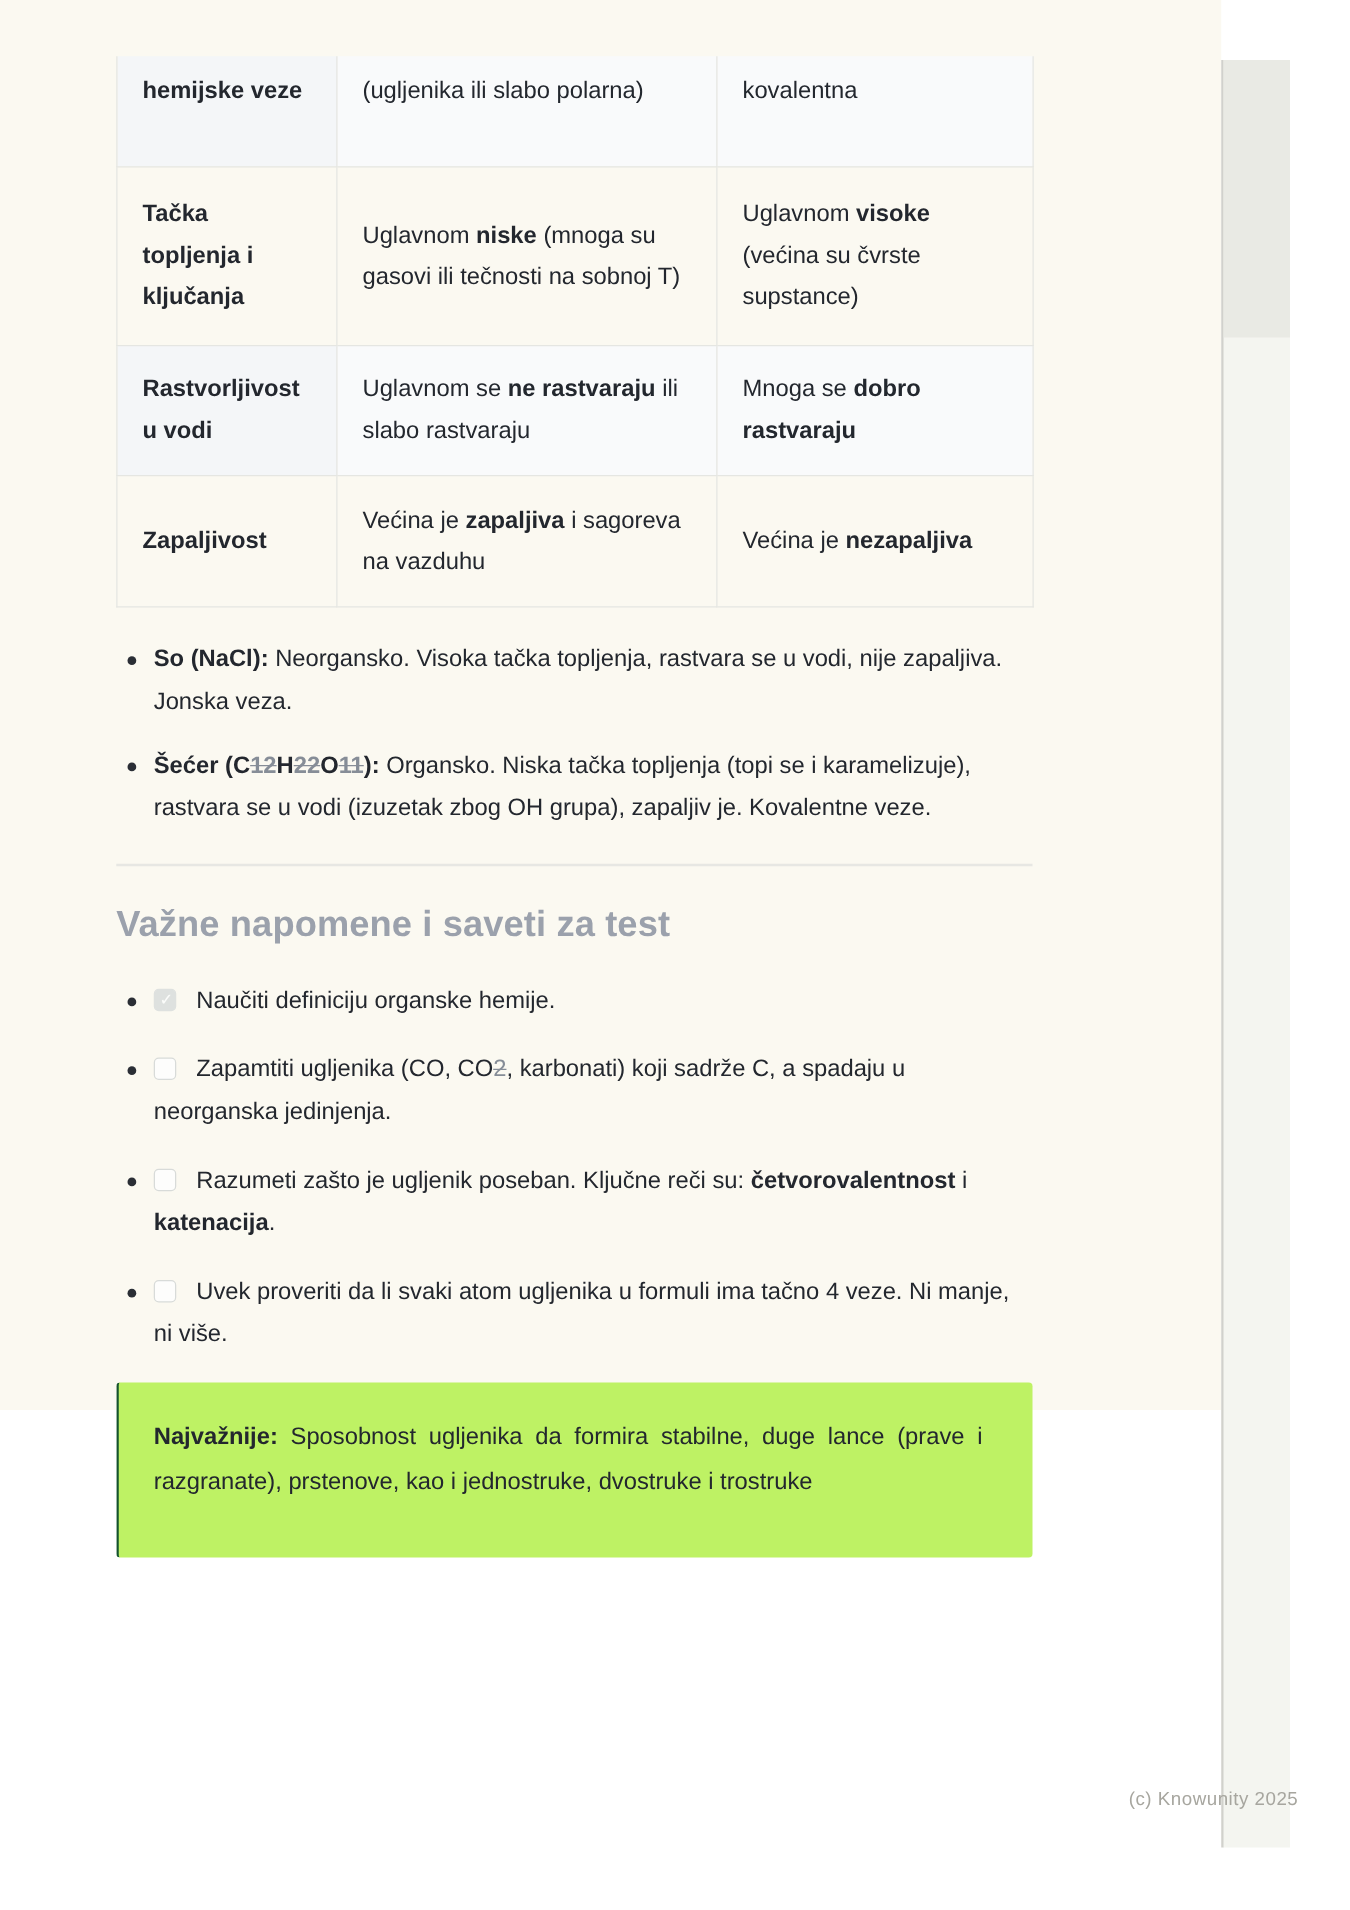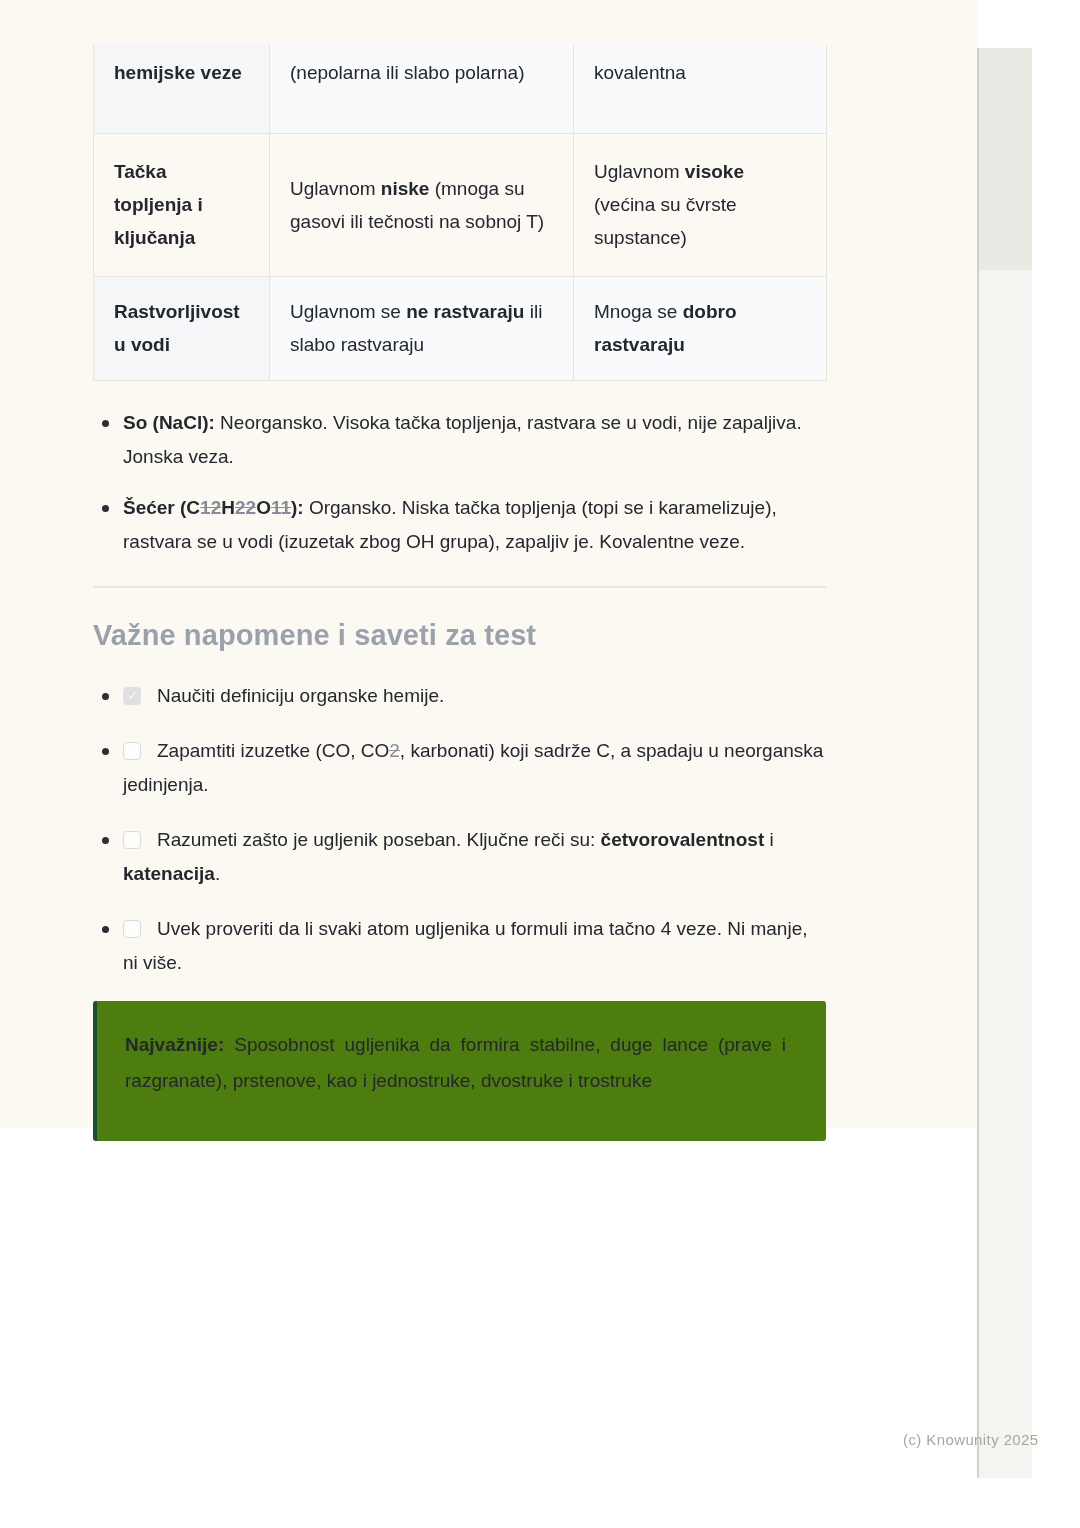--- a/index.html
+++ b/index.html
@@ -37,21 +37,21 @@
   hr.divider { border:none; border-top:2px solid #e7e7e3; margin:27px 0 0; }
 
   h2.notes-h { font-size:29px; font-weight:bold; color:#9ba1ac; margin:31px 0 0; letter-spacing:0.1px; }
 
   ul.checklist { margin-top:27px; }
   .checklist li { margin-bottom:21px; }
   .checkbox { display:inline-block; width:18px; height:18px; border-radius:4px; border:1.5px solid #d8dbd9; background:#fdfdfc; margin-right:16px; vertical-align:-3px; position:relative; }
   .checkbox.checked { background:#dee1df; border-color:#dee1df; }
   .checkbox.checked::after { content:"✓"; position:absolute; left:3.5px; top:0; font-size:13px; line-height:16px; color:#fbfcfa; font-weight:bold; }
 
-  .callout { margin-top:18px; background:#4d7c0f; border-left:4px solid #14532d; border-radius:3px; padding:26px 40px 42px 28px; }
+  .callout { margin-top:18px; background:#bef264; border-left:2px solid #14532d; border-radius:3px; padding:26px 40px 42px 28px; }
   .callout p { text-align:justify; line-height:36px; font-size:19px; }
 
   
   .scroll-line { position:absolute; left:977px; top:48px; width:2px; height:1430px; background:#d1d1cc; }
   .scroll-track { position:absolute; left:979px; top:48px; width:53px; height:1430px; background:#f4f5f0; border-radius:0 3px 0 0; }
   .scroll-thumb { position:absolute; left:0; top:0; width:100%; height:222px; background:#e9eae4; }
   .credit { position:absolute; left:903px; top:1431px; font-size:15px; color:#a7a69f; letter-spacing:0.4px; white-space:nowrap; }
 </style>
 </head>
 <body>
@@ -62,52 +62,57 @@
 
       <table class="cmp">
         <colgroup>
           <col style="width:176px">
             <col style="width:304px">
             <col style="width:253px">
         </colgroup>
         <tbody>
           <tr class="trunc">
             <td class="c-label"><b>hemijske veze</b></td>
-            <td><span>(nepolarna ili slabo polarna)</span></td>
+            <td><span>(ugljenika ili slabo polarna)</span></td>
             <td><span>kovalentna</span></td>
           </tr>
           <tr class="stripe">
             <td class="c-label"><b>Tačka topljenja i ključanja</b></td>
             <td><span>Uglavnom </span><b>niske</b><span> (mnoga su gasovi ili tečnosti na sobnoj T)</span></td>
             <td><span>Uglavnom </span><b>visoke</b><span> (većina su čvrste supstance)</span></td>
           </tr>
           <tr>
             <td class="c-label"><b>Rastvorljivost u vodi</b></td>
             <td><span>Uglavnom se </span><b>ne rastvaraju</b><span> ili slabo rastvaraju</span></td>
             <td><span>Mnoga se </span><b>dobro rastvaraju</b></td>
+          </tr>
+          <tr class="stripe">
+            <td class="c-label"><b>Zapaljivost</b></td>
+            <td><span>Većina je </span><b>zapaljiva</b><span> i sagoreva na vazduhu</span></td>
+            <td><span>Većina je </span><b>nezapaljiva</b></td>
           </tr>
         </tbody>
       </table>
 
 
       <ul class="bullets">
         <li><span class="li-body"><b>So (NaCl):</b><span> Neorgansko. Visoka tačka topljenja, rastvara se u vodi, nije zapaljiva. Jonska veza.</span></span></li>
         <li><span class="li-body"><b>Šećer (C</b><b class="strike">12</b><b>H</b><b class="strike">22</b><b>O</b><b class="strike">11</b><b>):</b><span> Organsko. Niska tačka topljenja (topi se i karamelizuje), rastvara se u vodi (izuzetak zbog OH grupa), zapaljiv je. Kovalentne veze.</span></span></li>
       </ul>
 
       <hr class="divider">
 
       <h2 class="notes-h">Važne napomene i saveti za test</h2>
 
       <ul class="bullets checklist">
         <li>
           <span class="checkbox checked"></span><span class="li-body"><span>Naučiti definiciju organske hemije.</span></span>
         </li>
         <li>
-          <span class="checkbox"></span><span class="li-body"><span>Zapamtiti izuzetke (CO, CO</span><span class="strike">2</span><span>, karbonati) koji sadrže C, a spadaju u neorganska jedinjenja.</span></span>
+          <span class="checkbox"></span><span class="li-body"><span>Zapamtiti ugljenika (CO, CO</span><span class="strike">2</span><span>, karbonati) koji sadrže C, a spadaju u neorganska jedinjenja.</span></span>
         </li>
         <li>
           <span class="checkbox"></span><span class="li-body"><span>Razumeti zašto je ugljenik poseban. Ključne reči su: </span><b>četvorovalentnost</b><span> i </span><b>katenacija</b><span>.</span></span>
         </li>
         <li>
           <span class="checkbox"></span><span class="li-body"><span>Uvek proveriti da li svaki atom ugljenika u formuli ima tačno 4 veze. Ni manje, ni više.</span></span>
         </li>
       </ul>
 
       <div class="callout">

